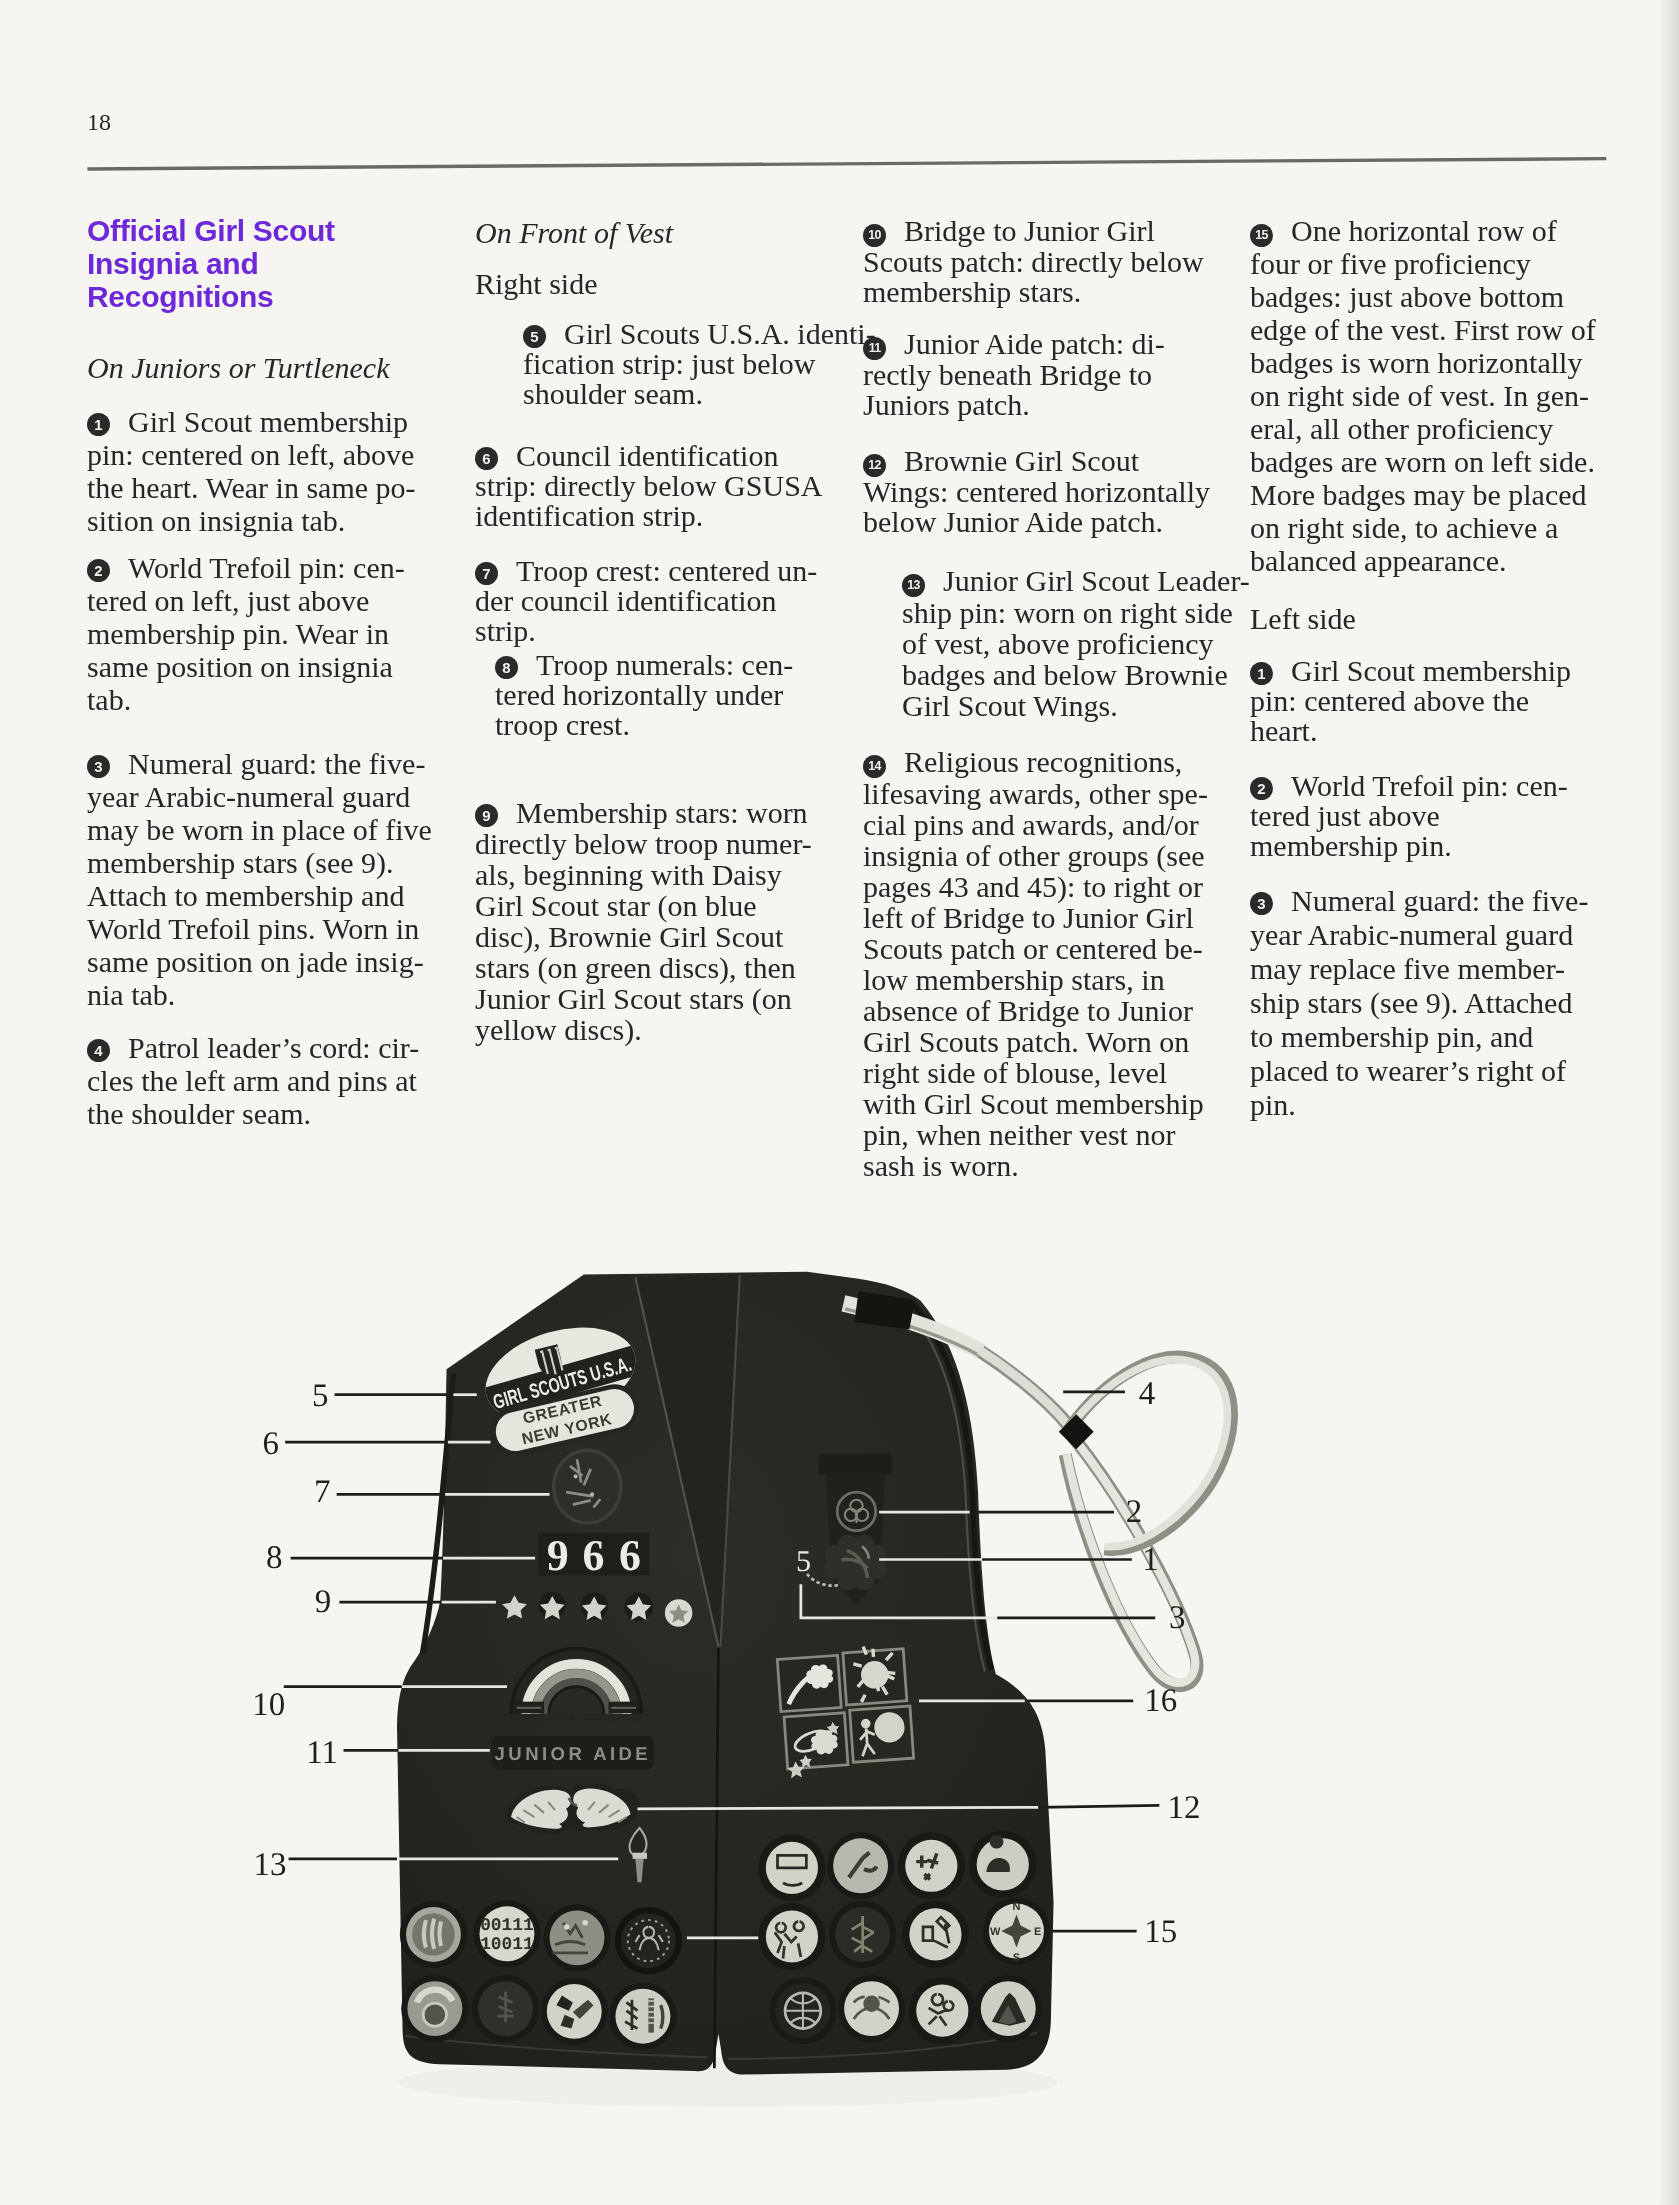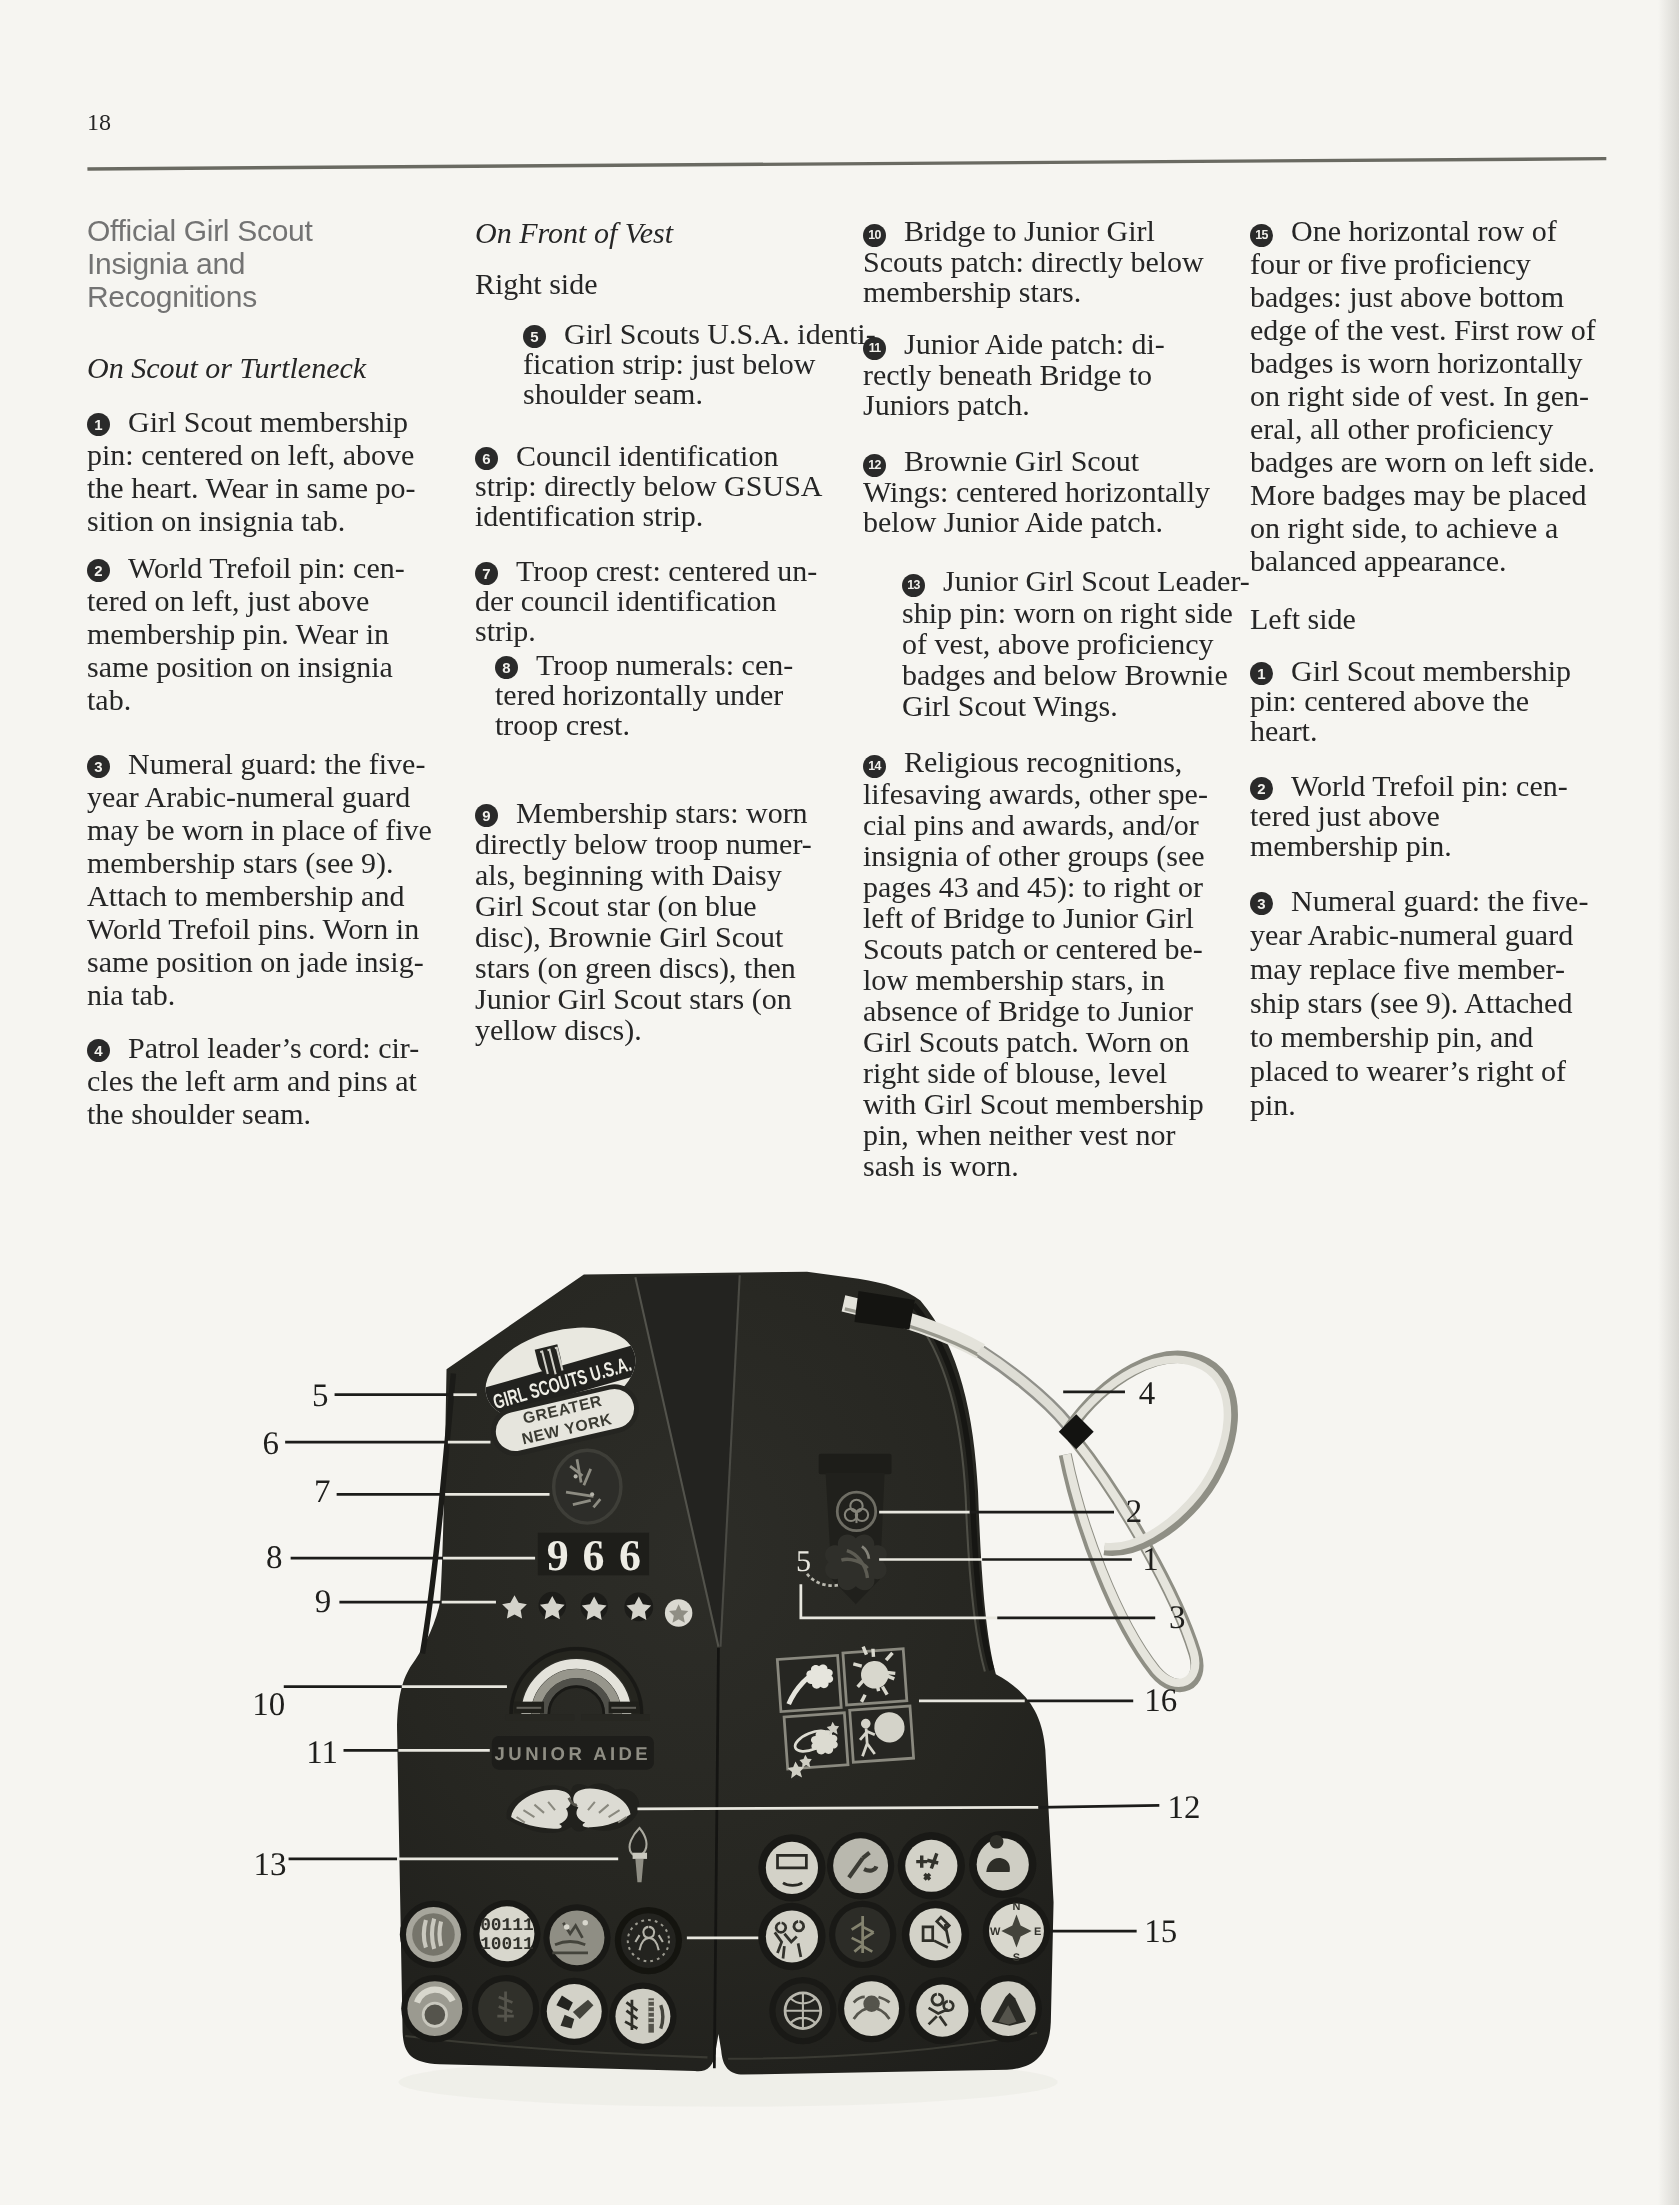--- a/index.html
+++ b/index.html
@@ -5,22 +5,22 @@
   html,body{margin:0;padding:0;}
   body{width:1680px;height:2205px;background:#f6f5f1;position:relative;overflow:hidden;-webkit-font-smoothing:antialiased;
        font-family:"Liberation Serif",serif;color:#262626;}
   p.t{position:absolute;margin:0;font-size:30px;line-height:33px;white-space:nowrap;}
   p.t.lh44{line-height:30px;}
   p.t.lh45{line-height:31px;}
   p.t.lh452{line-height:31px;margin-left:39px;}
   p.t.lh487{line-height:33px;}
   p.t.lh488{line-height:34px;}
   .c1{left:87px;} .c2{left:475px;} .c3{left:863px;} .c4{left:1250px;}
-  .h1{font-family:"Liberation Sans",sans-serif;font-weight:normal;font-size:30px;line-height:36px;
-      letter-spacing:-0.3px;color:#737373;}
+  .h1{font-family:"Liberation Sans",sans-serif;font-weight:bold;font-size:30px;line-height:36px;
+      letter-spacing:-0.3px;color:#6d28d9;}
   .ital{font-style:italic;}
   .num{display:inline-block;width:23px;height:23px;border-radius:50%;background:#2a2a2a;color:#f2f1ed;
        font-family:"Liberation Sans",sans-serif;font-weight:bold;font-size:15px;line-height:23px;
        text-align:center;vertical-align:2.1px;margin-right:18px;letter-spacing:0;}
   .num2{font-size:12.4px;letter-spacing:-0.7px;}
   .pagenum{position:absolute;left:87px;top:109px;font-size:24px;line-height:27.5px;}
   #photo text{text-rendering:geometricPrecision;}
   .edge{position:absolute;right:0;top:0;width:22px;height:2205px;
         background:linear-gradient(90deg,rgba(190,189,183,0) 0%,rgba(190,189,183,.55) 100%);}
 </style>
@@ -30,21 +30,21 @@
 <div class="pagenum">18</div>
 
 <svg style="position:absolute;left:0;top:0" width="1680" height="206" viewBox="0 0 2446 300">
     <line x1="127" y1="246" x2="2339" y2="231" stroke="#6a6a62" stroke-width="5"></line>
   </svg>
 
 <div class="edge"></div>
 
 <p class="t c1 h1" style="top:214px;">Official Girl Scout<br>Insignia and<br>Recognitions</p>
 
-<p class="t c1 ital lh44" style="top:353px;">On Scout or Turtleneck</p>
+<p class="t c1 ital lh44" style="top:353px;">On Juniors or Turtleneck</p>
 
 <p class="t c1" style="top:405px;"><span class="num">1</span>Girl Scout membership<br>pin: centered on left, above<br>the heart. Wear in same po-<br>sition on insignia tab.</p>
 
 <p class="t c1" style="top:551px;"><span class="num">2</span>World Trefoil pin: cen-<br>tered on left, just above<br>membership pin. Wear in<br>same position on insignia<br>tab.</p>
 
 <p class="t c1" style="top:747px;"><span class="num">3</span>Numeral guard: the five-<br>year Arabic-numeral guard<br>may be worn in place of five<br>membership stars (see 9).<br>Attach to membership and<br>World Trefoil pins. Worn in<br>same position on jade insig-<br>nia tab.</p>
 
 <p class="t c1" style="top:1031px;"><span class="num">4</span>Patrol leader’s cord: cir-<br>cles the left arm and pins at<br>the shoulder seam.</p>
 
 <p class="t c2 ital lh44" style="top:218px;">On Front of Vest</p>

